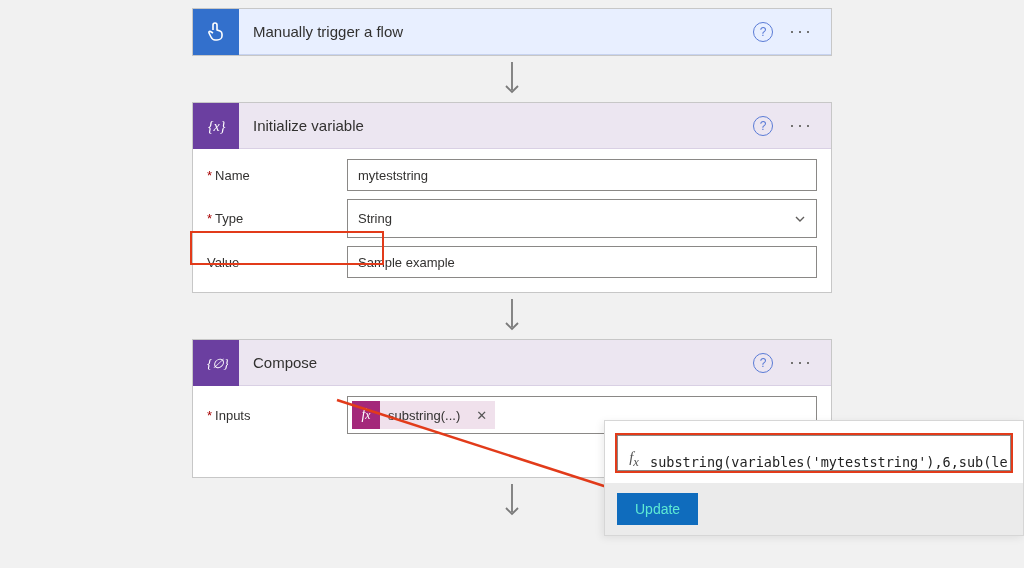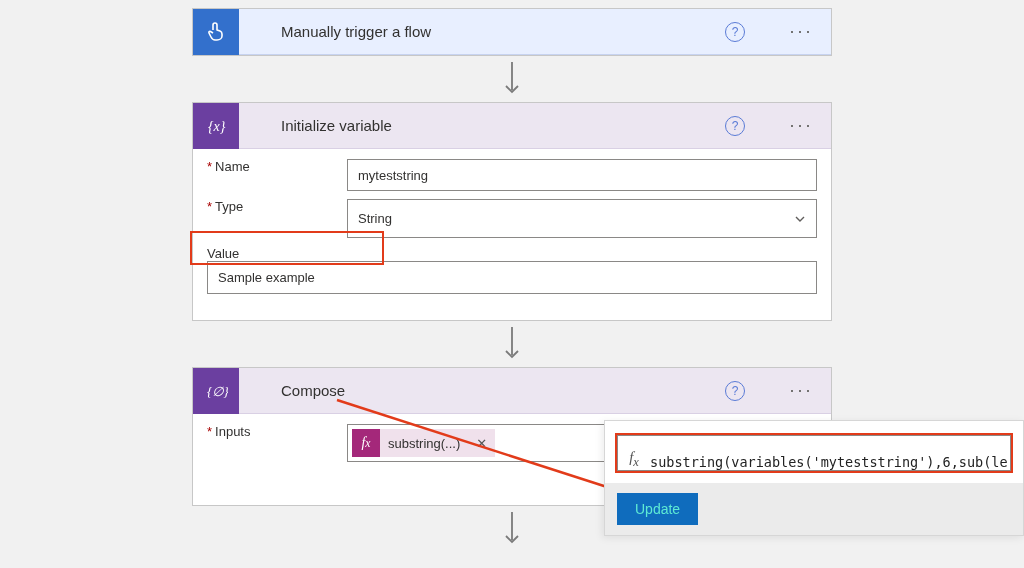--- a/index.html
+++ b/index.html
@@ -22,21 +22,20 @@
       background: #fff;
       border: 1px solid #c7c7c7;
       margin-bottom: 0;
     }
     .card-header {
       display: flex;
       align-items: center;
       height: 46px;
       padding-right: 14px;
       border-bottom: 1px solid #d6d6d6;
-      gap: 28px;
     }
     .card-header.lightblue { background: #e8efff; border-bottom: 1px solid #c7d3f0; }
     .card-header.lilac { background: #ece6f1; border-bottom: 1px solid #d9d0e4; }
     .icon-tile {
       width: 46px;
       height: 46px;
       display: flex;
       align-items: center;
       justify-content: center;
       flex-shrink: 0;
@@ -64,23 +63,24 @@
     .menu-icon {
       color: #605e5c;
       font-size: 18px;
       letter-spacing: 2px;
       cursor: pointer;
       padding: 0 4px;
     }
     .card-body { padding: 10px 14px 14px 14px; }
     .form-row {
       display: flex;
+      align-items: center;
       margin-bottom: 8px;
     }
-    .form-row:last-child { margin-bottom: 12px; flex-direction: column; }
+    .form-row:last-child { margin-bottom: 0; }
     .form-label {
       width: 140px;
       font-size: 13px;
       color: #323130;
       flex-shrink: 0;
     }
     .req { color: #a80000; margin-right: 3px; }
     .form-input {
       flex: 1;
       height: 32px;

